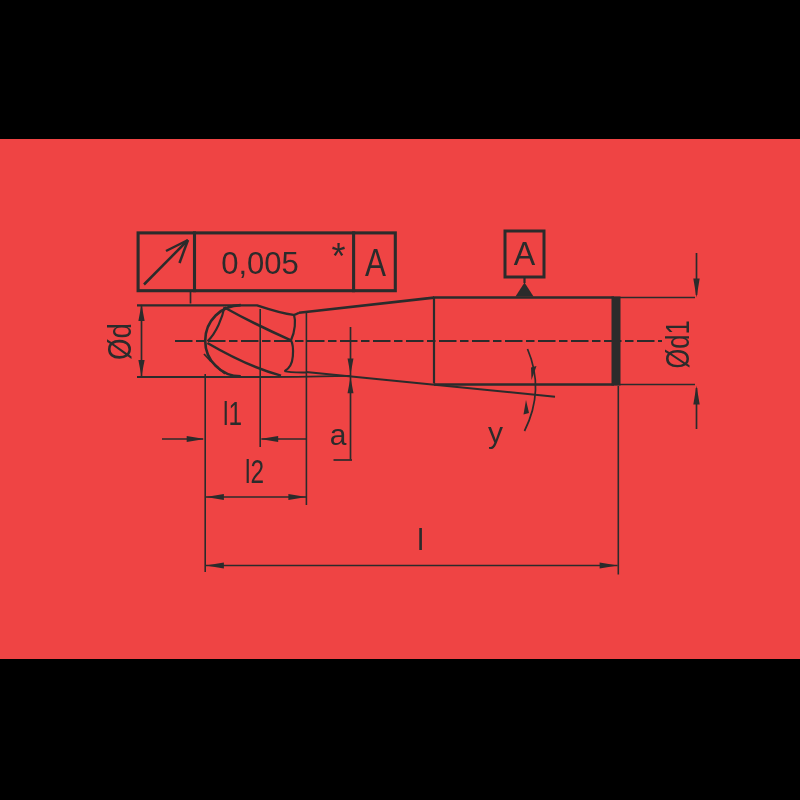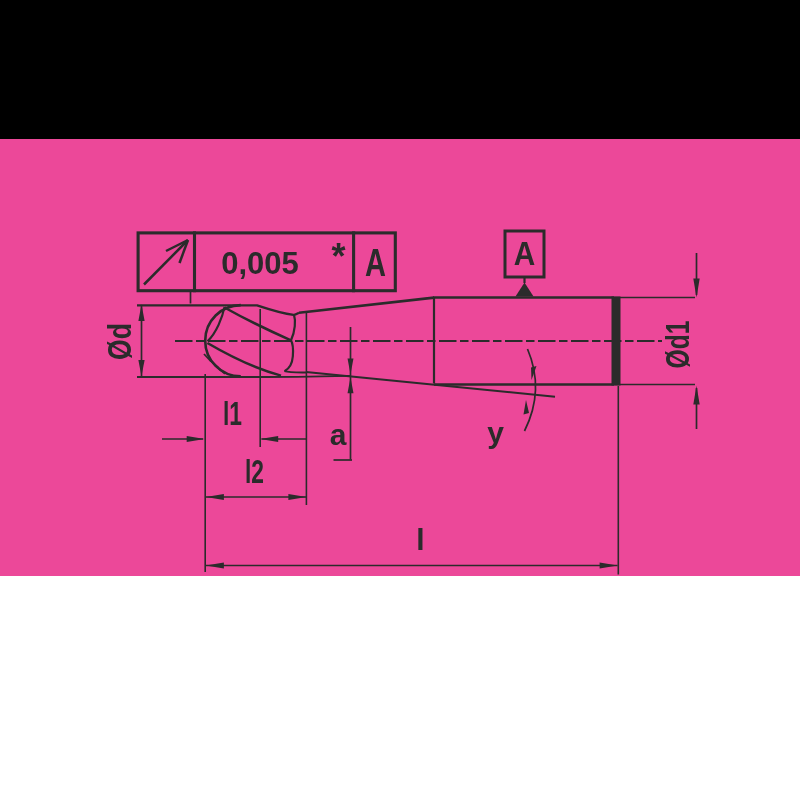--- a/index.html
+++ b/index.html
@@ -1,16 +1,16 @@
 <!DOCTYPE html>
 <html><head>
 <meta charset="utf-8">
 <style>
   html,body{margin:0;padding:0;background:#ffffff;}
-  .page{position:relative;width:800px;height:576px;overflow:hidden;background:#ec4899;font-weight:bold;}
+  .page{position:relative;width:800px;height:800px;overflow:hidden;background:#ef4444;}
   text{font-family:"Liberation Sans",sans-serif;fill:#2b2b2b;}
 </style>
 </head>
 <body>
 <div class="page">
 <svg width="800" height="800" viewBox="0 0 800 800">
 
   <rect x="0" y="0" width="800" height="139" fill="#000000"></rect>
 
   <rect x="0" y="659" width="800" height="141" fill="#000000"></rect>

